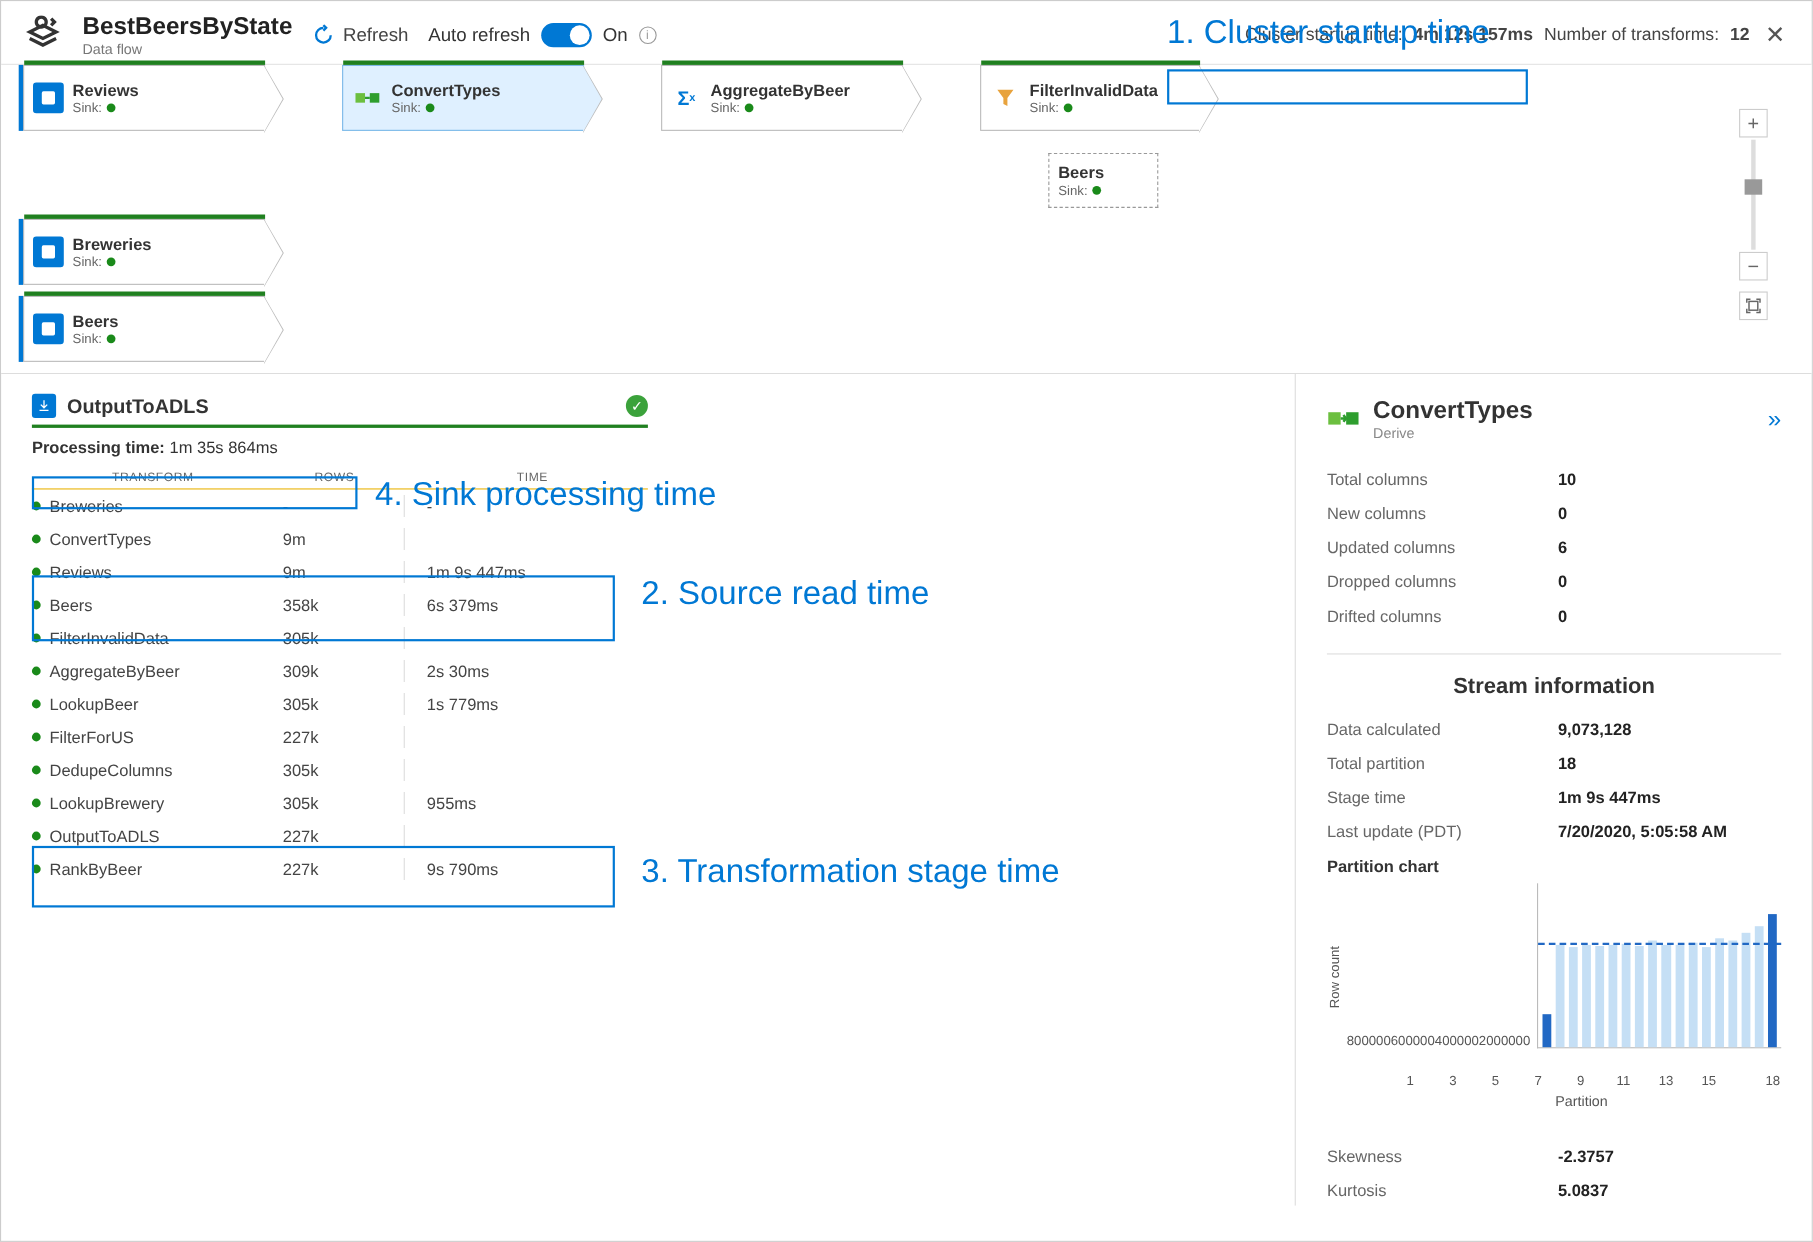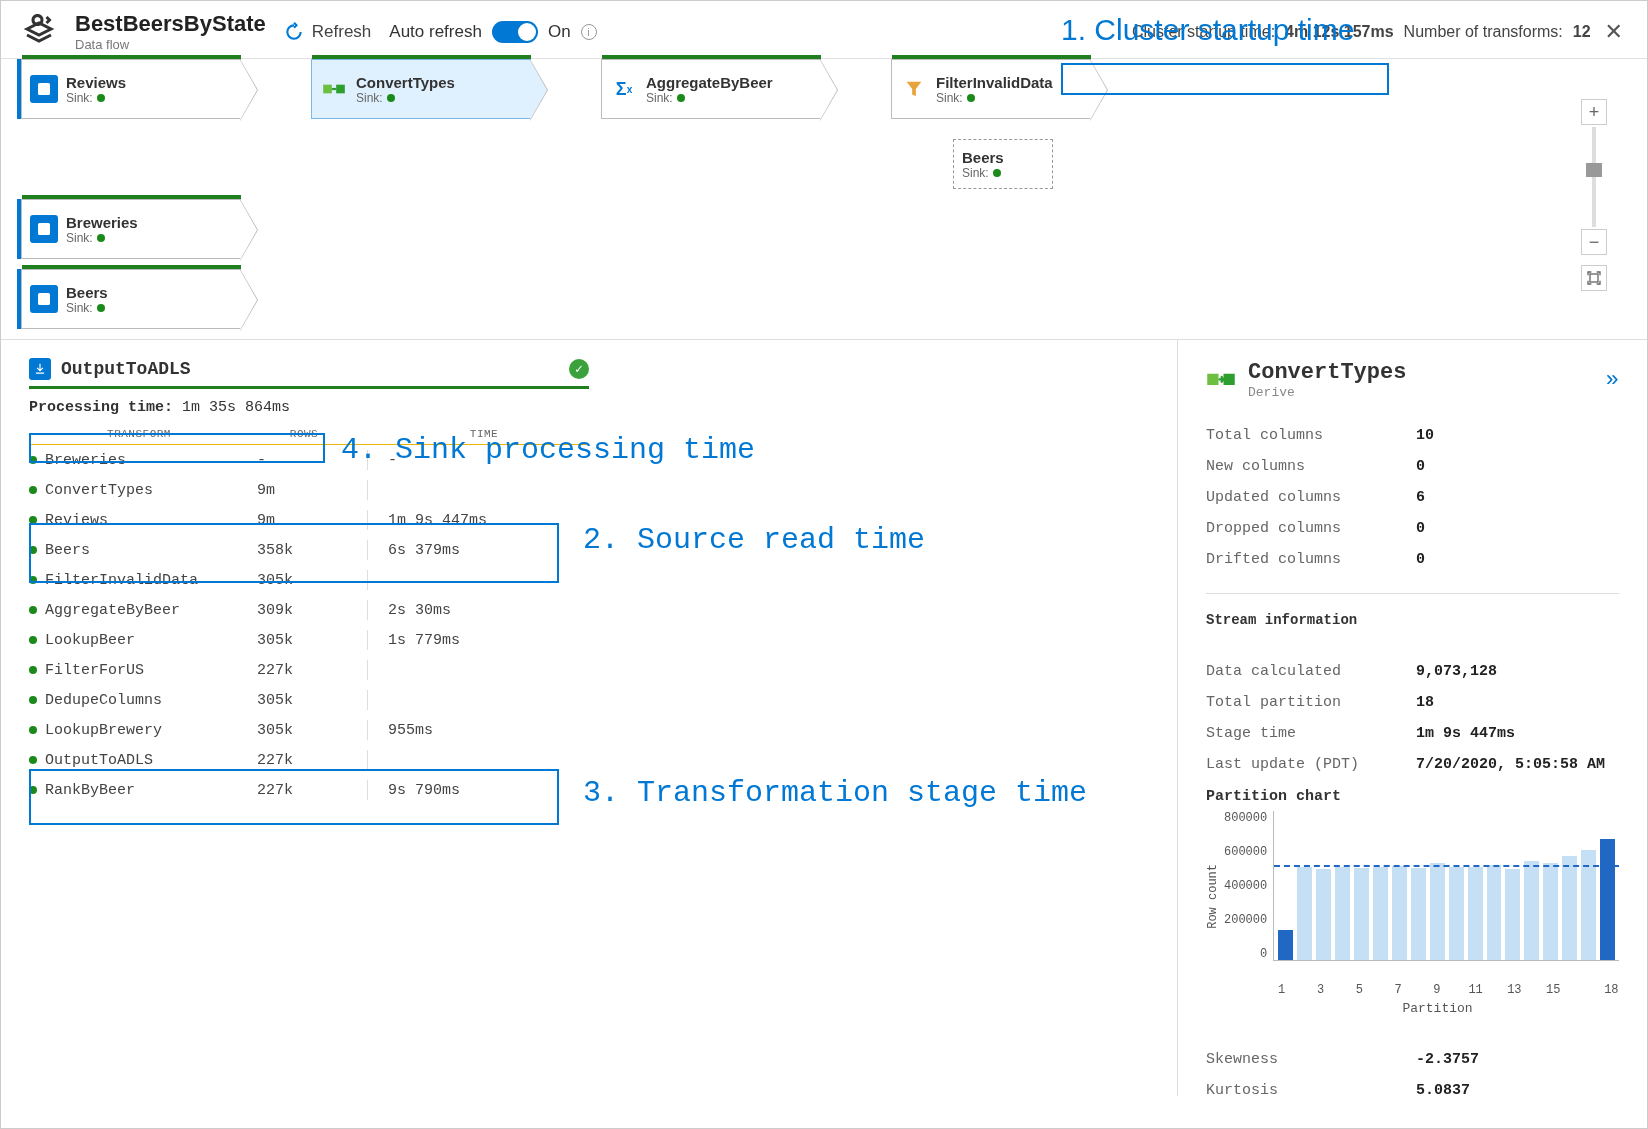--- a/index.html
+++ b/index.html
@@ -118,21 +118,21 @@
   .zoom-ctrl {
     position: absolute; right: 38px; top: 40px;
     width: 30px; background: #fff;
     display: flex; flex-direction: column; align-items: center;
   }
   .zoom-btn { width: 26px; height: 26px; border: 1px solid #ccc; display: flex; align-items: center; justify-content: center; font-size: 18px; color: #666; cursor: pointer; background: #fff; }
   .zoom-track { width: 4px; height: 100px; background: #ddd; margin: 2px 0; position: relative; }
   .zoom-thumb { position: absolute; left: -6px; width: 16px; height: 14px; background: #999; top: 36px; }
   .fit-btn { width: 26px; height: 26px; border: 1px solid #ccc; display: flex; align-items: center; justify-content: center; font-size: 14px; color: #666; cursor: pointer; background: #fff;}
 
-  .main-split { display: flex; border-top: 1px solid #ddd; height: calc(100% - 370px); font-family: Liberation Mono, monospace; }
+  .main-split { display: flex; border-top: 1px solid #ddd; height: calc(100% - 370px); }
   .left-panel { flex: 1; padding: 18px 28px; overflow: auto; }
   .right-panel {
     width: 470px; border-left: 1px solid #ddd;
     padding: 20px 28px; overflow: auto;
   }
   .sink-header { display: flex; align-items: center; gap: 10px; margin-bottom: 6px; }
   .sink-title { font-size: 18px; font-weight: 700; }
   .check-icon { width: 20px; height: 20px; border-radius: 50%; background: #3ba23b; color: #fff; display: flex; align-items: center; justify-content: center; font-size: 13px; margin-left: auto; }
   .sink-underline { height: 3px; background: #208020; margin-bottom: 10px; }
   .proc-time { font-size: 15px; margin-bottom: 12px; }
@@ -154,25 +154,25 @@
 
   .rp-header { display: flex; align-items: center; gap: 12px; margin-bottom: 20px; }
   .rp-icon { width: 30px; height: 30px; }
   .rp-title { font-size: 22px; font-weight: 700; }
   .rp-sub { font-size: 13px; color: #888; }
   .rp-chevrons { margin-left: auto; color: #0078d4; font-size: 22px; cursor: pointer; }
   .kv-row { display: flex; padding: 7px 0; font-size: 15px; }
   .kv-row .k { width: 210px; color: #666; }
   .kv-row .v { font-weight: 700; color: #222; }
   .rp-divider { height: 1px; background: #ddd; margin: 18px 0; }
-  .rp-section-title { font-size: 14px; font-weight: 700; margin-bottom: 28px; }
+  .rp-section-title { font-size: 20px; font-weight: 700; margin-bottom: 12px; text-align: center; }
   .chart-wrap { margin-top: 8px; }
   .chart-title { font-size: 15px; font-weight: 700; margin-bottom: 6px; }
   .chart-area { display: flex; height: 170px; }
-  .y-axis { display: flex; flex-direction: column; justify-content: space-between; align-items: flex-end; padding-right: 6px; font-size: 12px; color: #555; height: 150px; }
+  .y-axis { display: flex; flex-direction: row; justify-content: space-between; align-items: flex-end; padding-right: 6px; font-size: 12px; color: #555; height: 150px; }
   .y-label { writing-mode: vertical-rl; transform: rotate(180deg); font-size: 12px; color: #555; margin-right: 4px; align-self: center; }
   .bars { flex: 1; display: flex; align-items: flex-end; gap: 4px; height: 150px; border-left: 1px solid #bbb; border-bottom: 1px solid #bbb; padding: 0 4px; position: relative; }
   .bar { flex: 1; background: #c5dff5; }
   .bar.dark { background: #2168c4; }
   .avg-line { position: absolute; left: 0; right: 0; border-top: 2px dashed #2168c4; }
   .x-axis { display: flex; gap: 4px; padding-left: 68px; font-size: 12px; color: #555; margin-top: 2px; }
   .x-tick { flex: 1; text-align: center; }
   .x-label { text-align: center; font-size: 13px; color: #555; margin-top: 4px; padding-left: 50px; }
 </style>
 </head>

